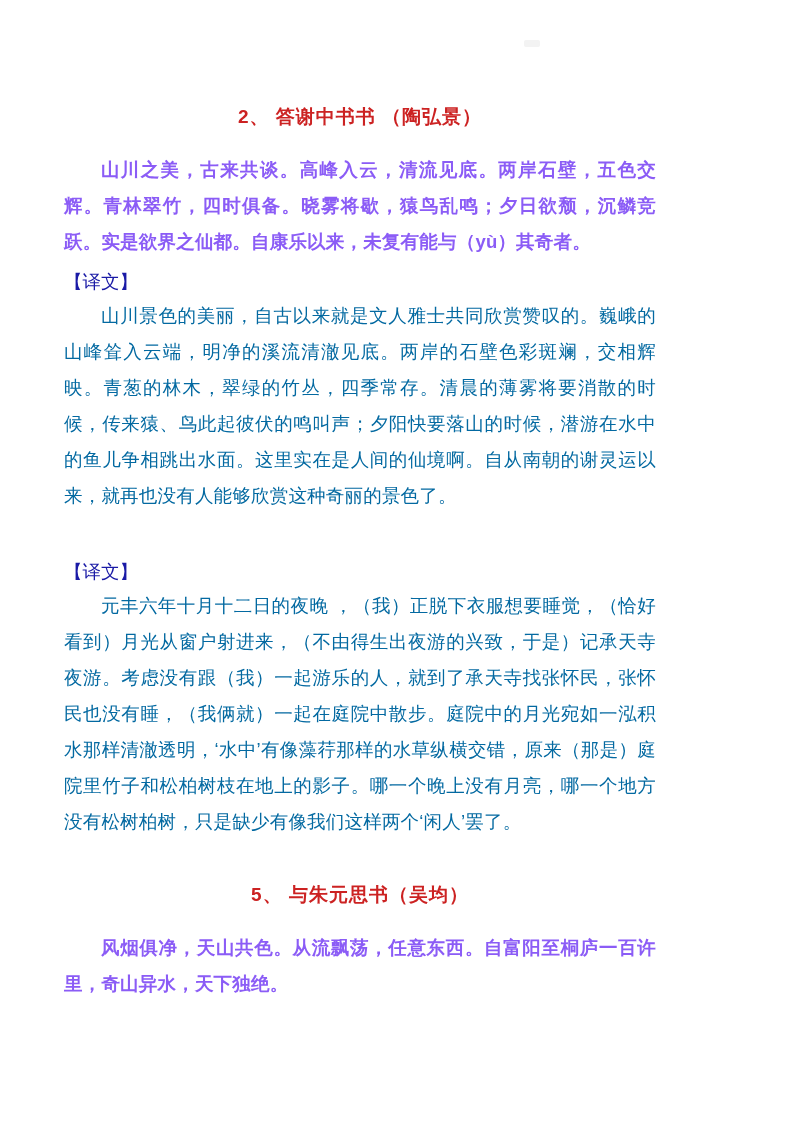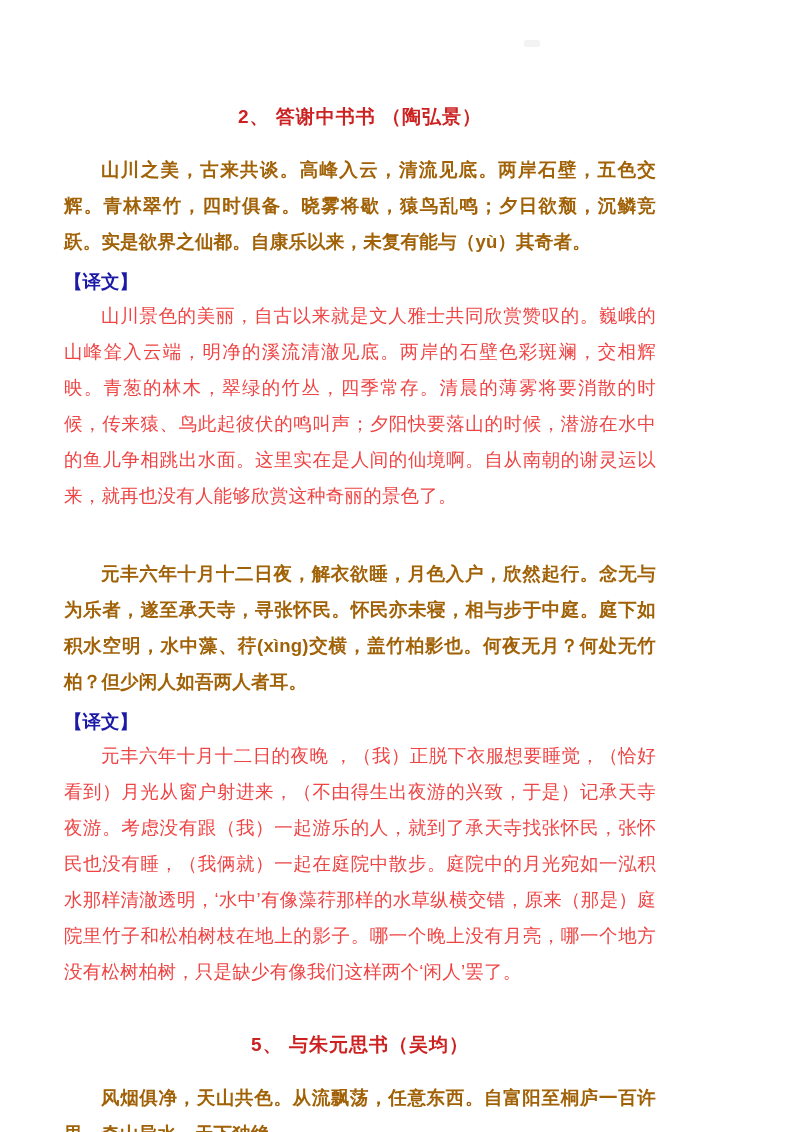--- a/index.html
+++ b/index.html
@@ -30,38 +30,38 @@
     margin: 0 0 22px 0;
     text-align: center;
     color: #cc2222;
     font-size: 19px;
     line-height: 26px;
     font-weight: bold;
     letter-spacing: 1px;
   }
   .original {
     margin: 0 0 6px 0;
-    color: #a16207;
+    color: #8b5cf6;
     font-size: 18.5px;
     line-height: 36px;
     text-align: justify;
     text-indent: 2em;
     font-weight: 600;
     letter-spacing: 0.2px;
   }
   .trans-label {
     margin: 0;
     color: #1a1aa6;
     font-size: 18.5px;
     line-height: 32px;
-    font-weight: bold;
+    font-weight: normal;
   }
   .translation {
     margin: 0 0 42px 0;
-    color: #ef4444;
+    color: #0369a1;
     font-size: 18.5px;
     line-height: 36px;
     text-align: justify;
     text-indent: 2em;
     font-weight: 500;
     letter-spacing: 0.2px;
   }
   .original.last {
     margin-bottom: 16px;
   }
@@ -74,21 +74,20 @@
   <div class="scan-artifact"></div>
 
   <section>
     <h2 class="section-heading">2、 答谢中书书 （陶弘景）</h2>
     <p class="original">山川之美，古来共谈。高峰入云，清流见底。两岸石壁，五色交辉。青林翠竹，四时俱备。晓雾将歇，猿鸟乱鸣；夕日欲颓，沉鳞竞跃。实是欲界之仙都。自康乐以来，未复有能与（yù）其奇者。</p>
     <div class="trans-label">【译文】</div>
     <p class="translation">山川景色的美丽，自古以来就是文人雅士共同欣赏赞叹的。巍峨的山峰耸入云端，明净的溪流清澈见底。两岸的石壁色彩斑斓，交相辉映。青葱的林木，翠绿的竹丛，四季常存。清晨的薄雾将要消散的时候，传来猿、鸟此起彼伏的鸣叫声；夕阳快要落山的时候，潜游在水中的鱼儿争相跳出水面。这里实在是人间的仙境啊。自从南朝的谢灵运以来，就再也没有人能够欣赏这种奇丽的景色了。</p>
   </section>
 
   <section>
-    <p class="original">元丰六年十月十二日夜，解衣欲睡，月色入户，欣然起行。念无与为乐者，遂至承天寺，寻张怀民。怀民亦未寝，相与步于中庭。庭下如积水空明，水中藻、荇(xìng)交横，盖竹柏影也。何夜无月？何处无竹柏？但少闲人如吾两人者耳。</p>
     <div class="trans-label">【译文】</div>
     <p class="translation">元丰六年十月十二日的夜晚 ，（我）正脱下衣服想要睡觉，（恰好看到）月光从窗户射进来，（不由得生出夜游的兴致，于是）记承天寺夜游。考虑没有跟（我）一起游乐的人，就到了承天寺找张怀民，张怀民也没有睡，（我俩就）一起在庭院中散步。庭院中的月光宛如一泓积水那样清澈透明，‘水中’有像藻荇那样的水草纵横交错，原来（那是）庭院里竹子和松柏树枝在地上的影子。哪一个晚上没有月亮，哪一个地方没有松树柏树，只是缺少有像我们这样两个‘闲人’罢了。</p>
   </section>
 
   <section>
     <h2 class="section-heading">5、 与朱元思书（吴均）</h2>
     <p class="original last">风烟俱净，天山共色。从流飘荡，任意东西。自富阳至桐庐一百许里，奇山异水，天下独绝。</p>
   </section>
 
 </div>

